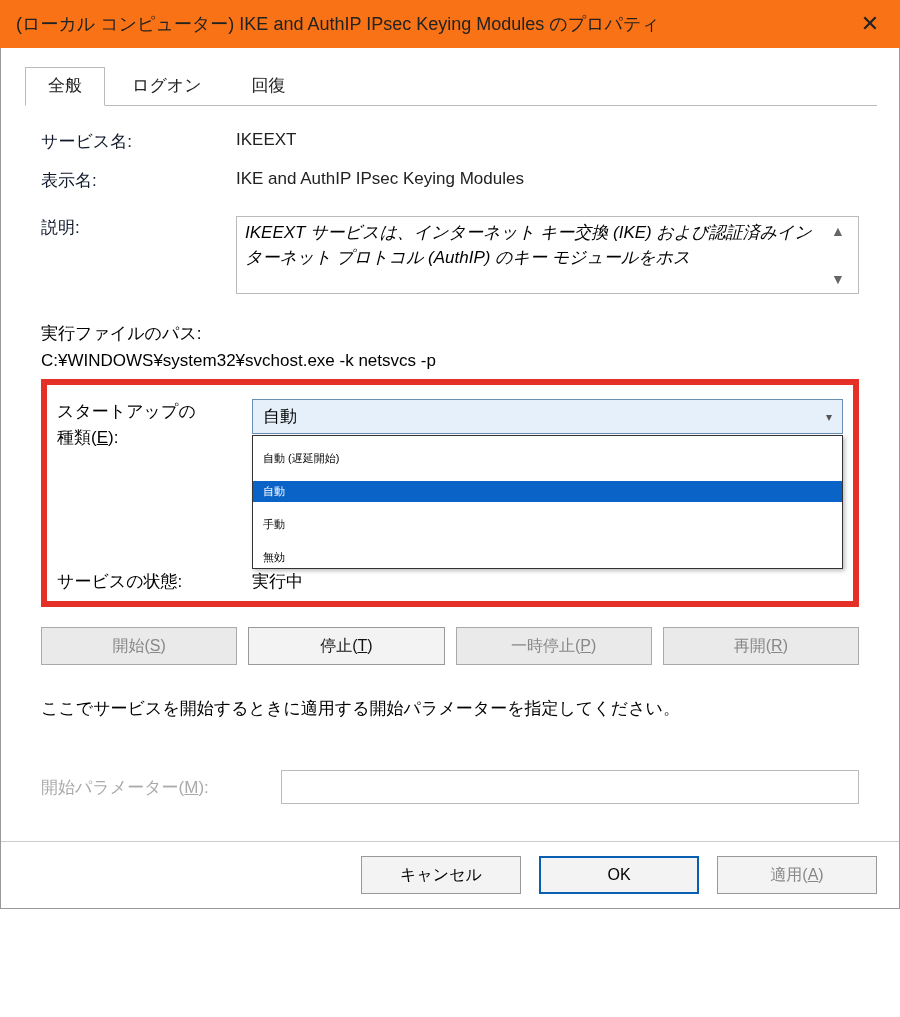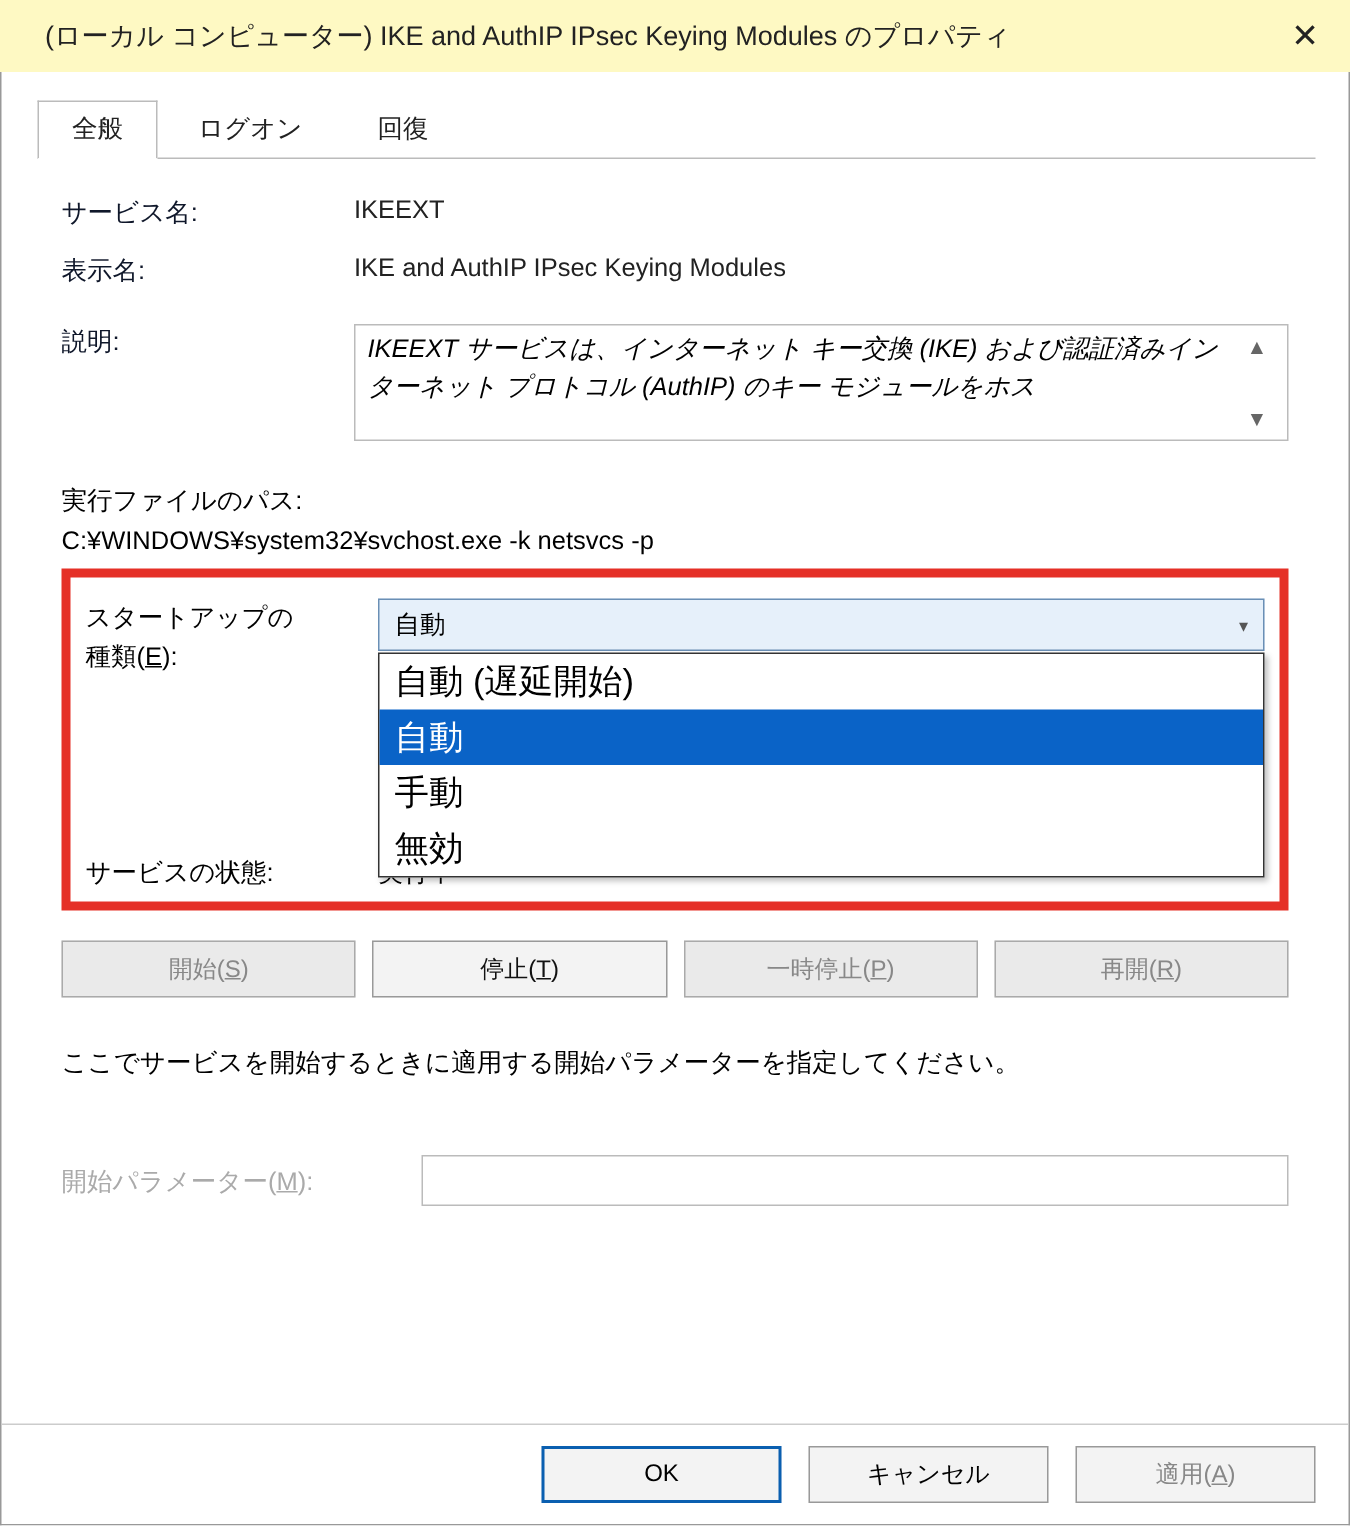--- a/index.html
+++ b/index.html
@@ -4,45 +4,45 @@
 <style>
 * { box-sizing: border-box; margin: 0; padding: 0; }
 body {
   font-family: "Meiryo UI", "Yu Gothic UI", "Segoe UI", sans-serif;
   font-size: 16px;
   background: #fff;
   width: 900px;
   height: 1017px;
 }
 .titlebar {
-  background: #fef9c3;
+  background: #f97316;
   color: #222;
   height: 48px;
   display: flex;
   align-items: center;
-  padding-left: 30px;
+  padding-left: 16px;
   font-size: 18px;
   gap: 24px;
 }
 .titlebar .title { flex: 1; }
 .titlebar .close {
   width: 60px;
   height: 48px;
   display: flex;
   align-items: center;
   justify-content: center;
   font-size: 22px;
   color: #222;
   cursor: pointer;
 }
 .client {
   border: 1px solid #999;
   border-top: none;
   background: #fff;
-  height: 969px;
+  height: 861px;
   display: flex;
   flex-direction: column;
 }
 .tab-area {
   padding: 18px 22px 0 22px;
   flex: 1;
 }
 .tabs {
   display: flex;
   gap: 4px;
@@ -120,22 +120,23 @@
   position: absolute;
   top: 36px;
   left: 0; right: 0;
   background: #fff;
   border: 1px solid #333;
   z-index: 10;
   box-shadow: 2px 2px 4px rgba(0,0,0,.25);
 }
 .dropdown .opt {
   padding: 3px 10px;
-  font-size: 23px;
-  cursor: pointer;
+  font-size: 11px;
+  cursor: pointer;
+  margin-top: 12px;
 }
 .dropdown .opt.sel {
   background: #0a63c7;
   color: #fff;
 }
 .status-row {
   margin-top: 120px;
   font-size: 17px;
   display: flex;
 }
@@ -289,19 +290,19 @@
         <div class="param-label">
           <span>開始パラメーター(</span><span class="underline">M</span><span>):</span>
         </div>
         <input class="param-input" type="text" disabled="" style="">
       </div>
 
     </div>
   </div>
 
   <div class="footer">
+    <button class="fbtn">キャンセル</button>
     <button class="fbtn primary">OK</button>
-    <button class="fbtn">キャンセル</button>
     <button class="fbtn disabled">
       <span>適用(</span><span class="underline">A</span><span>)</span>
     </button>
   </div>
 </div>
 
 </body></html>

